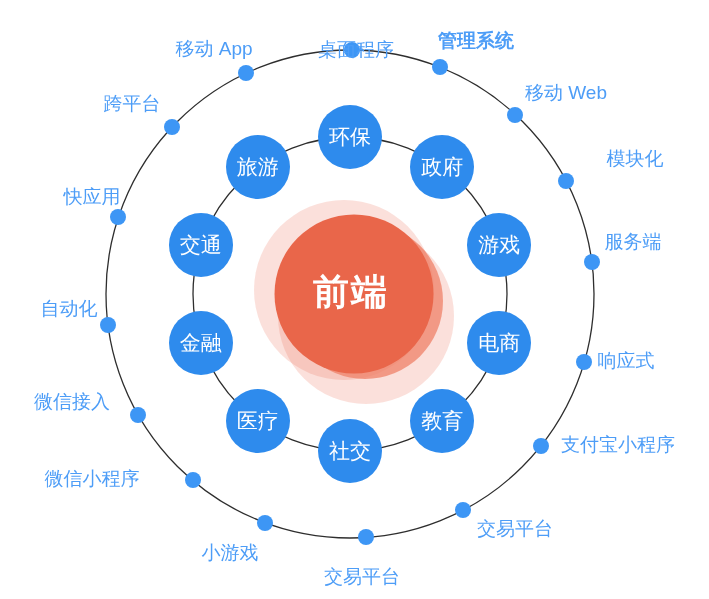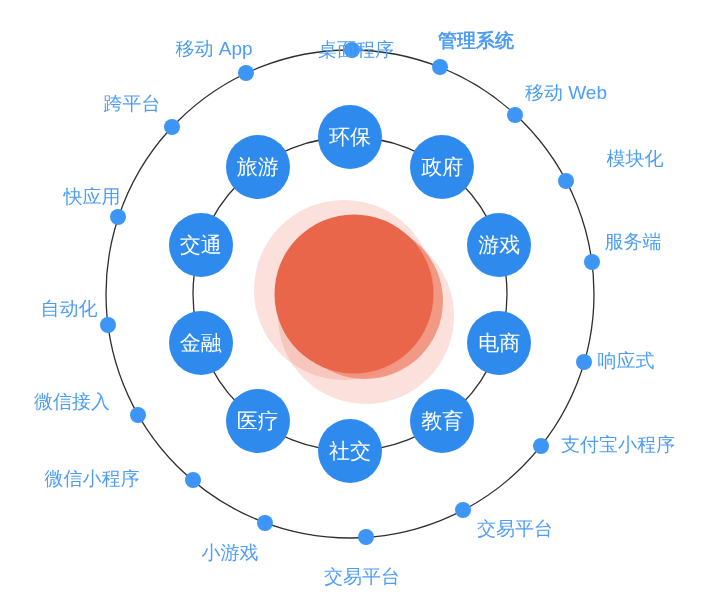--- a/index.html
+++ b/index.html
@@ -92,20 +92,21 @@
 
   <svg id="rings" width="709" height="599">
     <circle cx="350" cy="294" r="244" fill="none" stroke="#2E2E2E" stroke-width="1.3"></circle>
     <circle cx="350" cy="294" r="157" fill="none" stroke="#2E2E2E" stroke-width="1.3"></circle>
   </svg>
 
   <div class="halo" style="left:344px; top:290px; width:180px; height:180px"></div>
   <div class="halo" style="left:366px; top:316px; width:176px; height:176px"></div>
   <div class="blob-mid" style="left:365px; top:301px; width:156px; height:156px"></div>
   <div class="blob-main" style="left:354px; top:294px; width:159px; height:159px"></div>
+  <div class="center-label" style="left:351px; top:292px">前端</div>
 
   <div id="nodes">
       <div class="dot" style="left: 352.129px; top: 50.0093px;"></div>
       <div class="olabel" style="left: 356px; top: 30px; margin-top: 20px;">桌面程序</div>
       <div class="dot" style="left: 440.218px; top: 67.2917px;"></div>
       <div class="olabel" style="left: 476px; top: 41px; font-weight: bold;">管理系统</div>
       <div class="dot" style="left: 515.471px; top: 114.681px;"></div>
       <div class="olabel" style="left: 566px; top: 93px;">移动 Web</div>
       <div class="dot" style="left: 566.234px; top: 180.956px;"></div>
       <div class="olabel" style="left: 611px; top: 159px; margin-left: 24px;">模块化</div>

